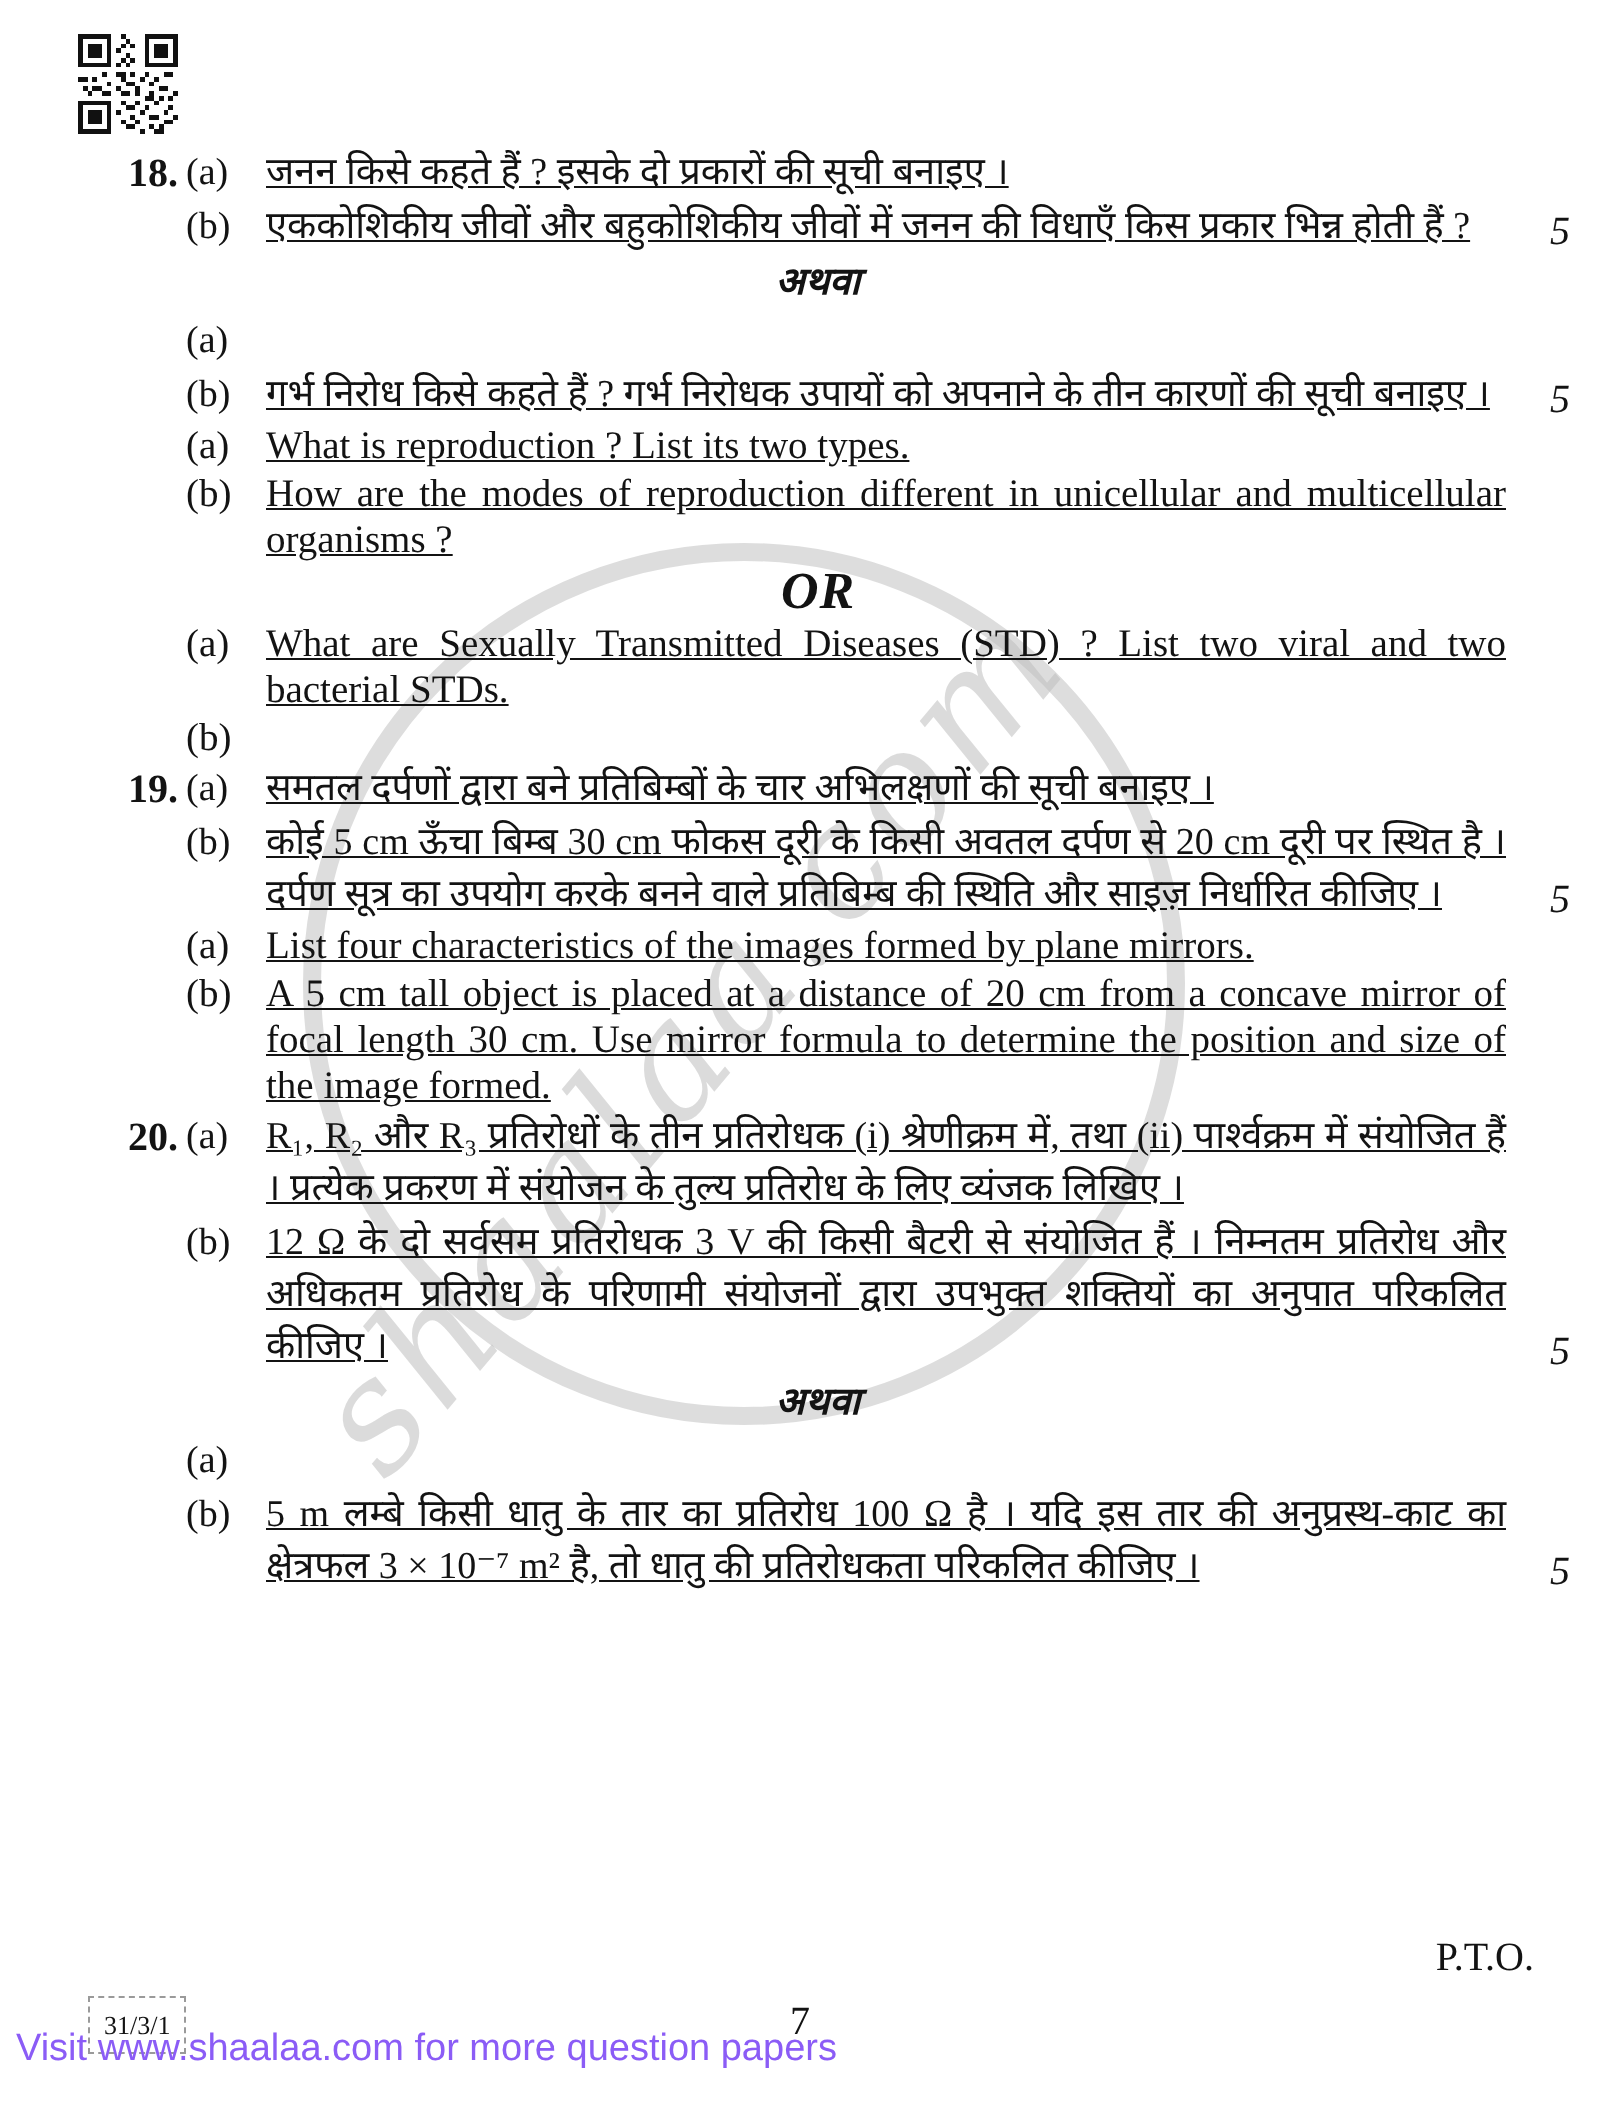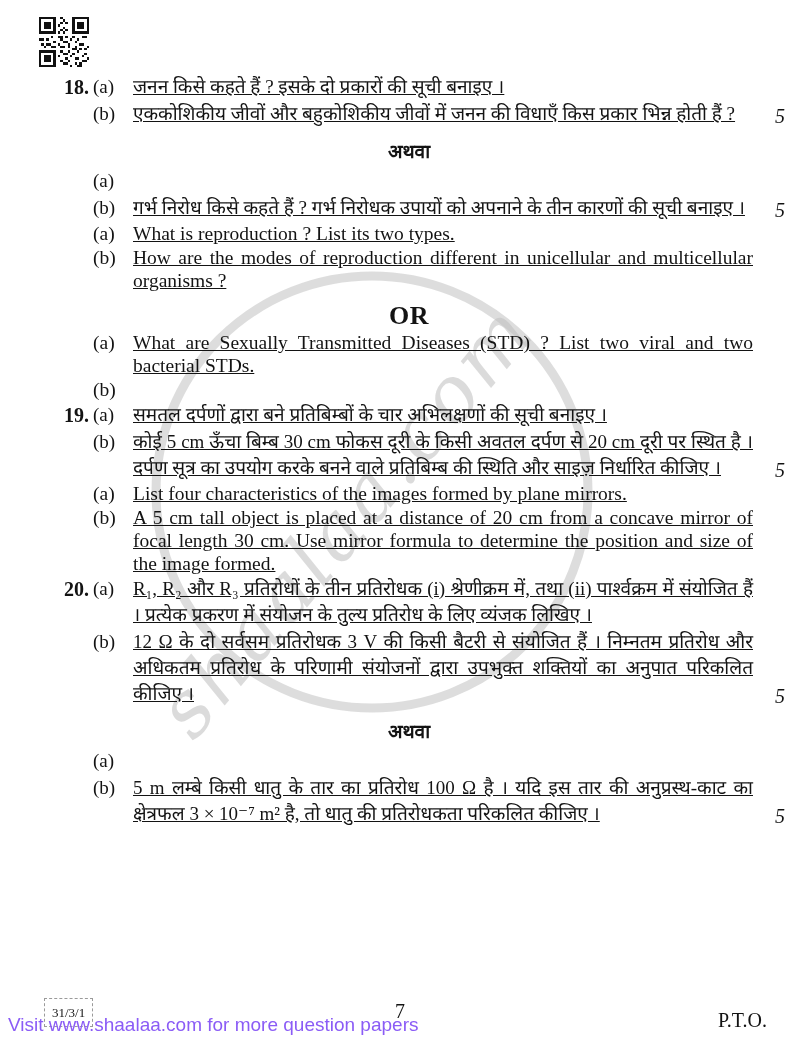--- a/index.html
+++ b/index.html
@@ -22,30 +22,30 @@
   .content{position:absolute;inset:0;z-index:1;}
   .qr{position:absolute;left:38px;top:17px;width:52px;height:50px;}
   .rows{padding:74px 15px 0 33px;}
   .qrow{display:grid;grid-template-columns:60px 40px 1fr 32px;align-items:start;margin-bottom:1px;}
   .qrow.hi{font-size:19px;line-height:26px;}
   .qrow.en{font-size:19.5px;line-height:23px;}
   .col-num{font-weight:bold;font-size:20px;margin-left:31px;}
   .col-label{}
   .col-text{text-align:justify;text-justify:inter-word;text-decoration:underline;}
   .col-marks{align-self:end;text-align:right;font-style:italic;font-size:20px;line-height:22px;}
-  .heading{text-align:center;font-weight:bold;margin:12px 0 3px 0;}
+  .heading{text-align:center;font-weight:bold;margin:2px 0 3px 0;font-style:italic;}
   .heading.hi{font-size:19px;line-height:26px;}
   .heading.en{font-size:26px;line-height:24px;letter-spacing:.5px;}
   
   .code-box{
     position:absolute;left:44px;top:998px;z-index:2;
     border:1px dashed #9a9a9a;padding:0 7px;font-size:13px;line-height:27px;
   }
   .page-num{position:absolute;left:0;right:0;top:1000px;text-align:center;font-size:20px;z-index:2;}
-  .pto{position:absolute;right:33px;top:968px;font-size:20px;z-index:2;margin-top:41px;}
+  .pto{position:absolute;right:33px;top:968px;font-size:20px;z-index:2;}
   .visit-line{
     position:absolute;left:8px;top:1014px;z-index:3;
     font-family:"Liberation Sans","DejaVu Sans",sans-serif;
     font-size:19px;color:#8b5cf6;white-space:nowrap;
   }
 </style>
 </head>
 <body>
 
 <div class="page">

